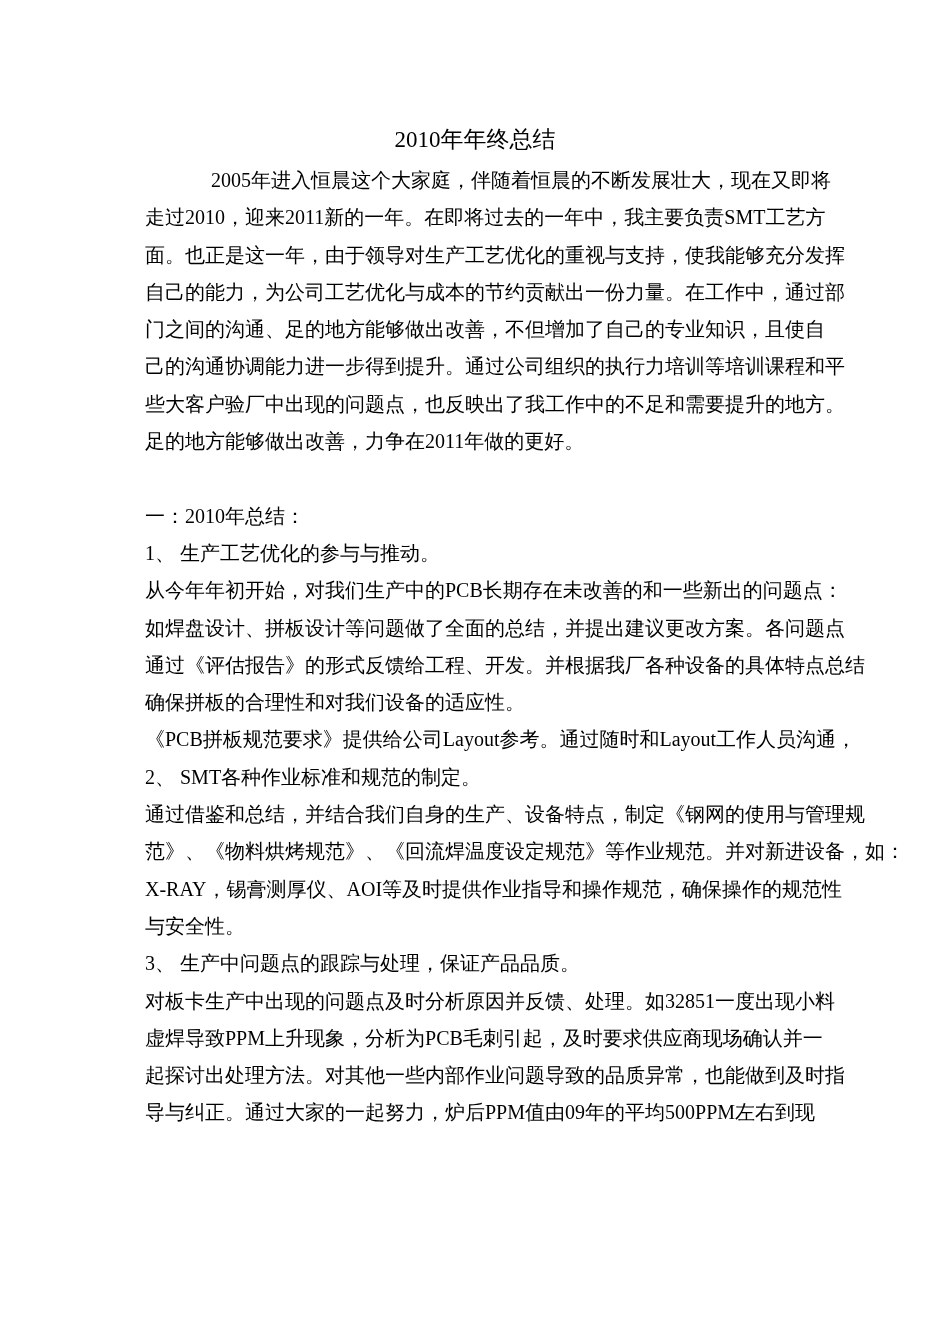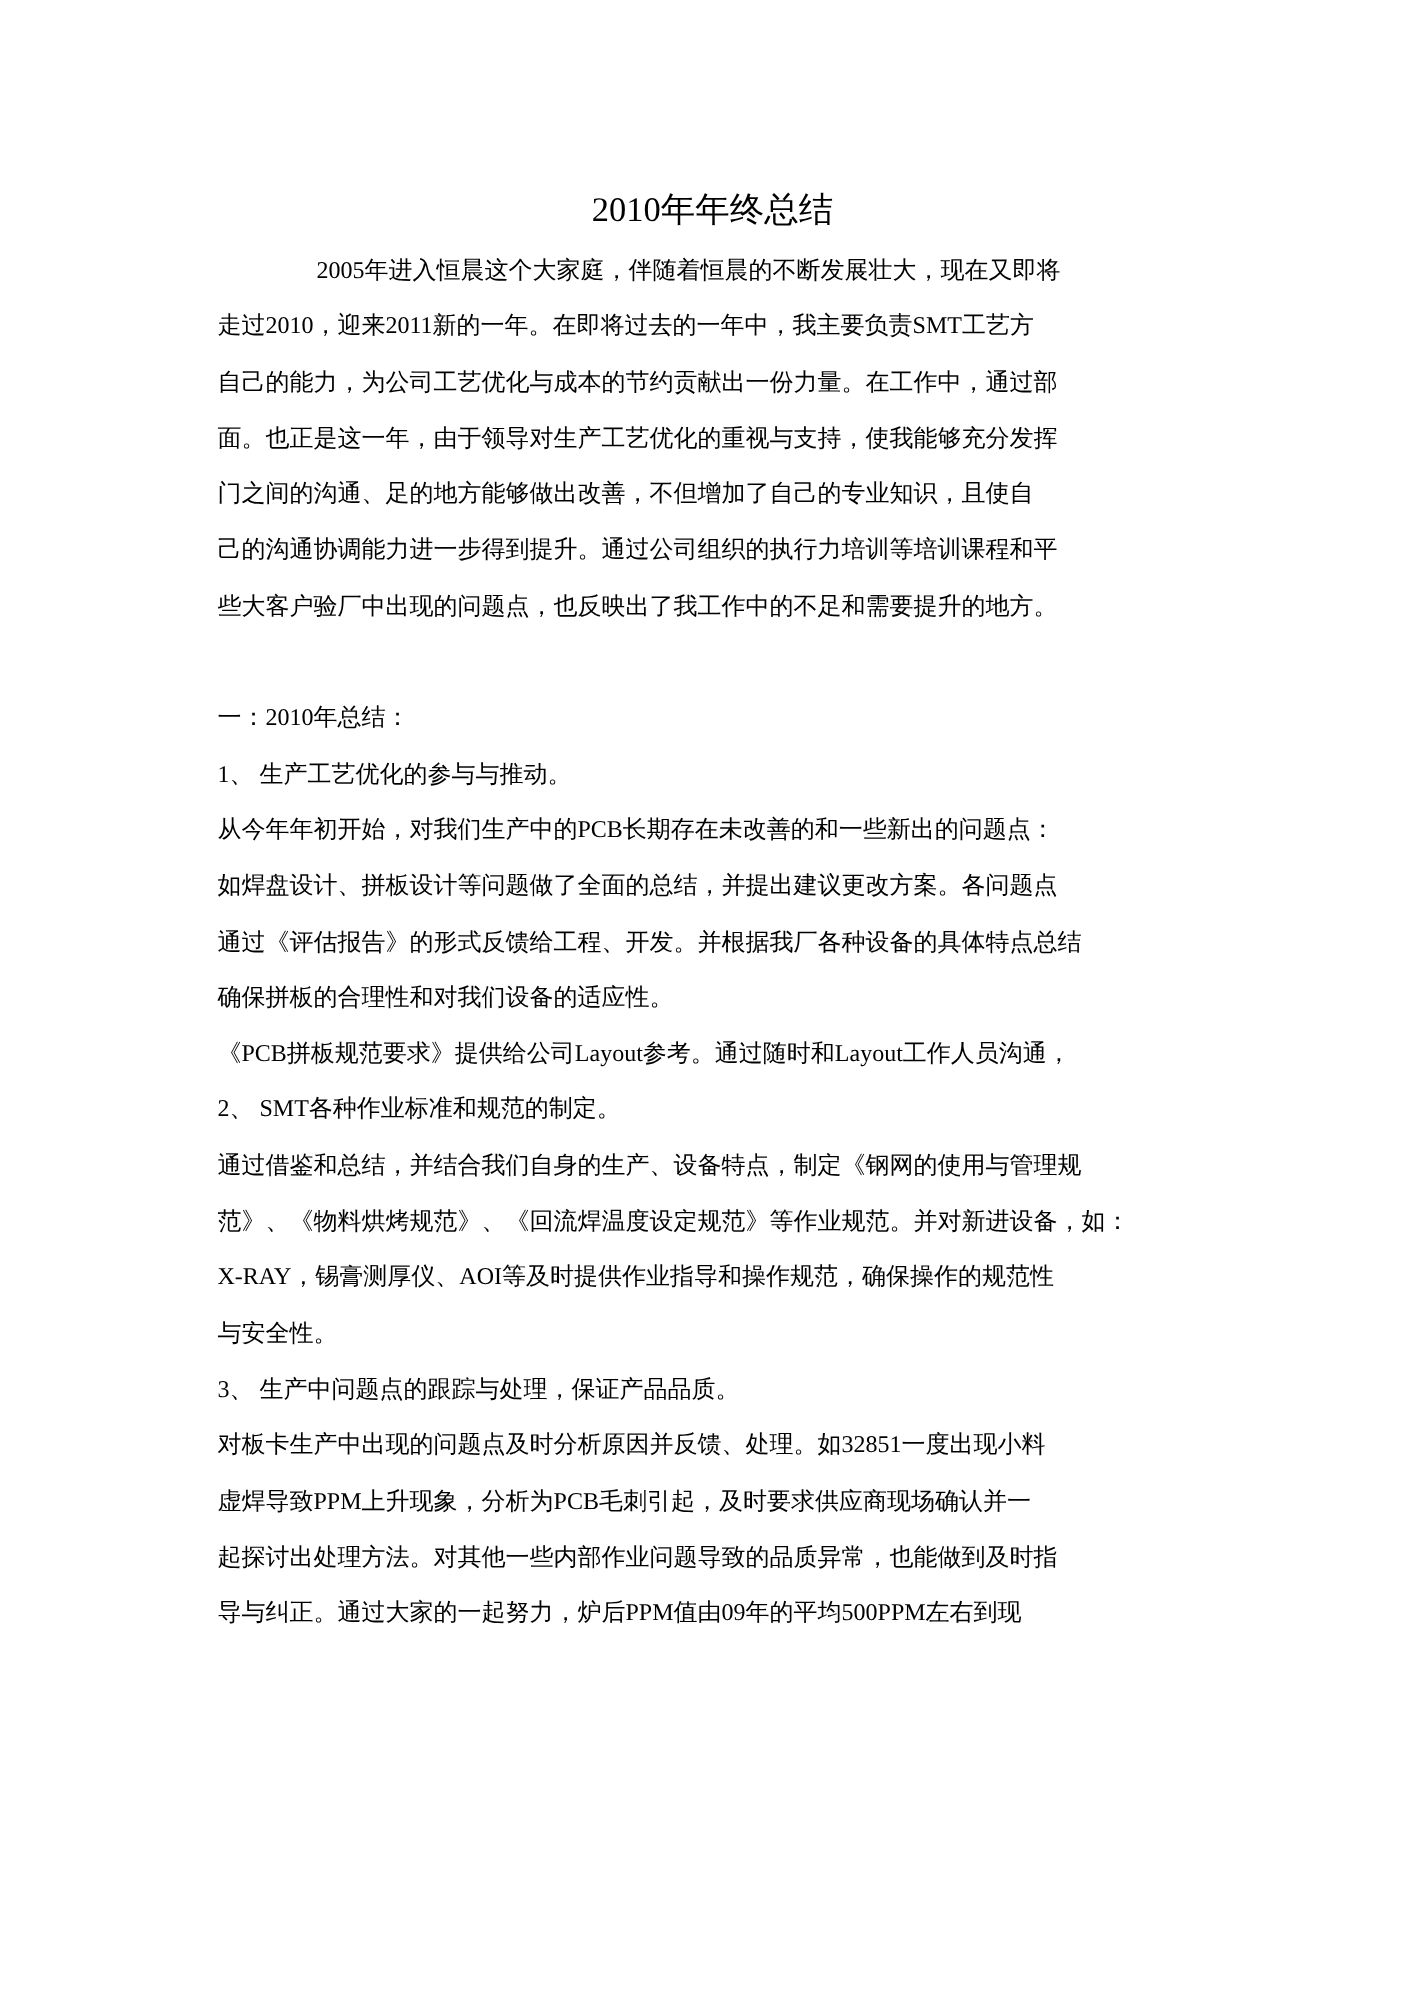--- a/index.html
+++ b/index.html
@@ -31,21 +31,21 @@
       text-align: center;
       font-size: 23px;
       line-height: 34px;
       letter-spacing: 0px;
     }
     .body-text {
       position: absolute;
       left: 145px;
       width: 680px;
       top: 162px;
-      font-size: 16px;
+      font-size: 20px;
       line-height: 37.3px;
     }
     .line {
       display: block;
       height: 37.3px;
       white-space: nowrap;
       overflow: visible;
     }
     .indent {
       padding-left: 66px;
@@ -60,25 +60,26 @@
 
 <div class="page">
 
   <div class="title">2010年年终总结</div>
 
   <div class="body-text">
 
     <div>
       <span class="line indent">2005年进入恒晨这个大家庭，伴随着恒晨的不断发展壮大，现在又即将</span>
       <span class="line">走过2010，迎来2011新的一年。在即将过去的一年中，我主要负责SMT工艺方</span>
+      <span class="line">面。也正是这一年，由于领导对生产工艺优化的重视与支持，使我能够充分发挥</span>
       <span class="line">自己的能力，为公司工艺优化与成本的节约贡献出一份力量。在工作中，通过部</span>
-      <span class="line">面。也正是这一年，由于领导对生产工艺优化的重视与支持，使我能够充分发挥</span>
       <span class="line">门之间的沟通、足的地方能够做出改善，不但增加了自己的专业知识，且使自</span>
       <span class="line">己的沟通协调能力进一步得到提升。通过公司组织的执行力培训等培训课程和平</span>
       <span class="line">些大客户验厂中出现的问题点，也反映出了我工作中的不足和需要提升的地方。</span>
+      <span class="line">足的地方能够做出改善，力争在2011年做的更好。</span>
     </div>
 
     <span class="blank"></span>
 
     <span class="line">一：2010年总结：</span>
 
     <div>
       <span class="line">1、 生产工艺优化的参与与推动。</span>
       <span class="line">从今年年初开始，对我们生产中的PCB长期存在未改善的和一些新出的问题点：</span>
       <span class="line">如焊盘设计、拼板设计等问题做了全面的总结，并提出建议更改方案。各问题点</span>

